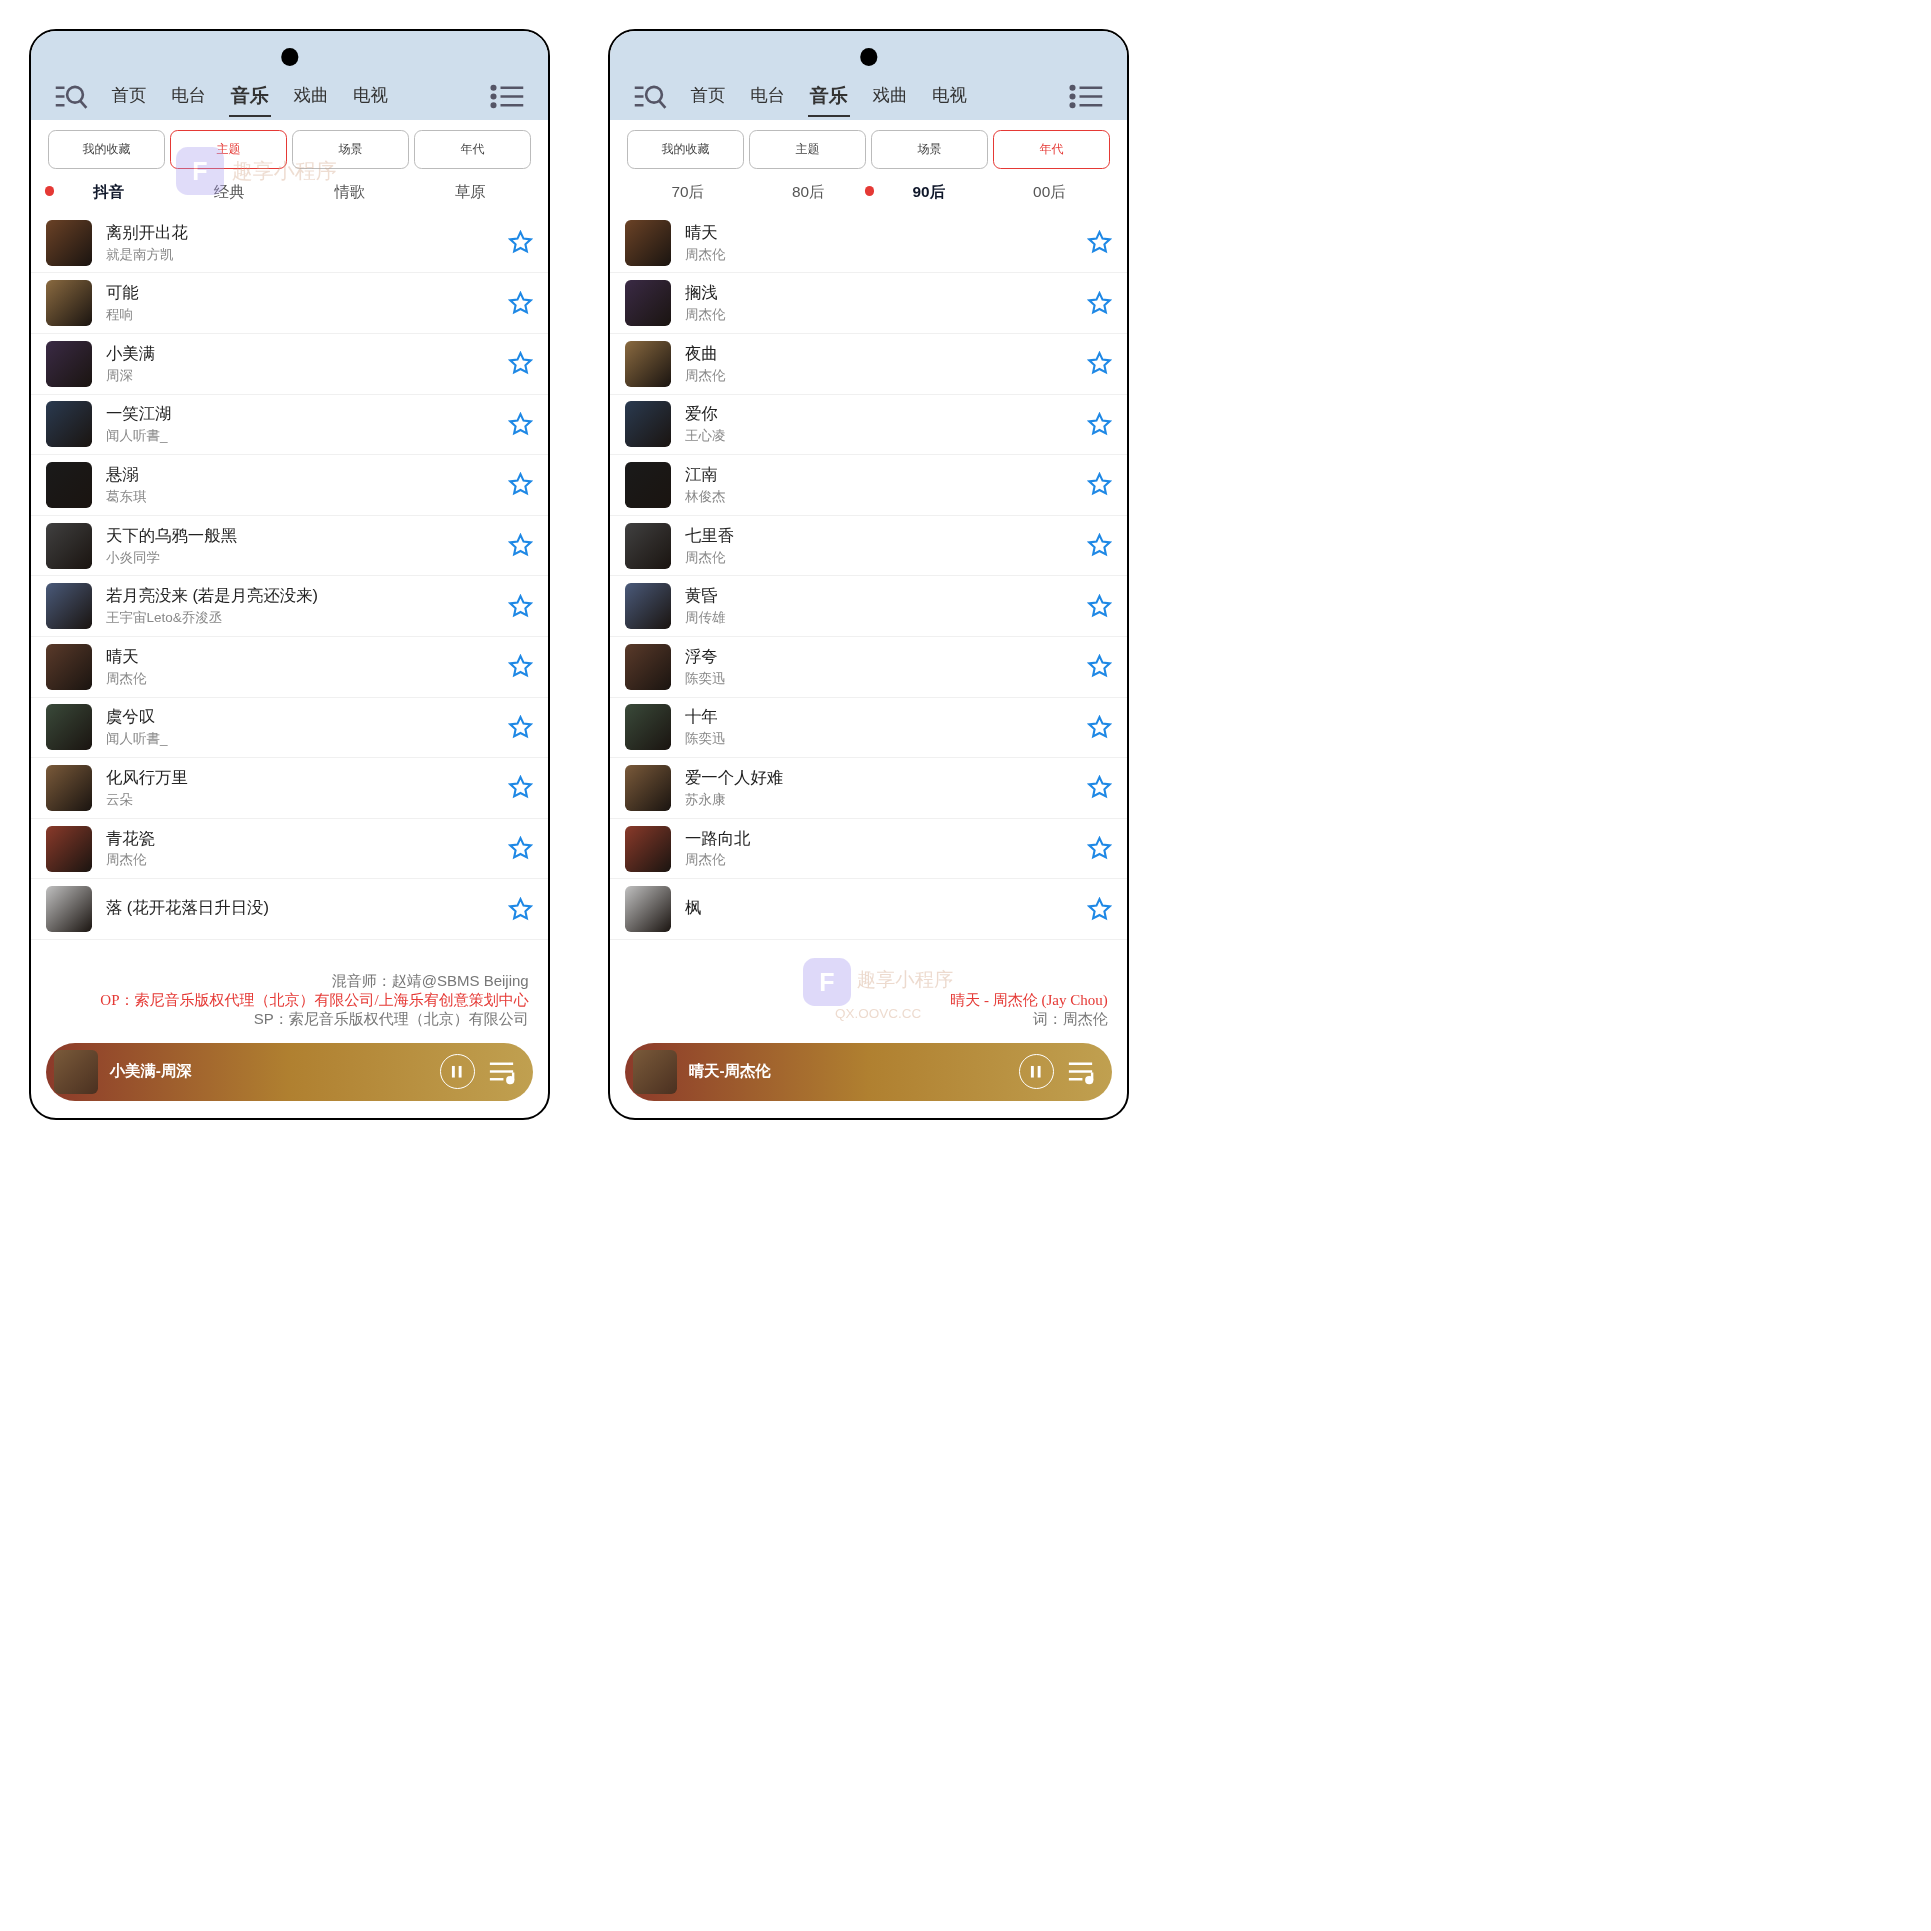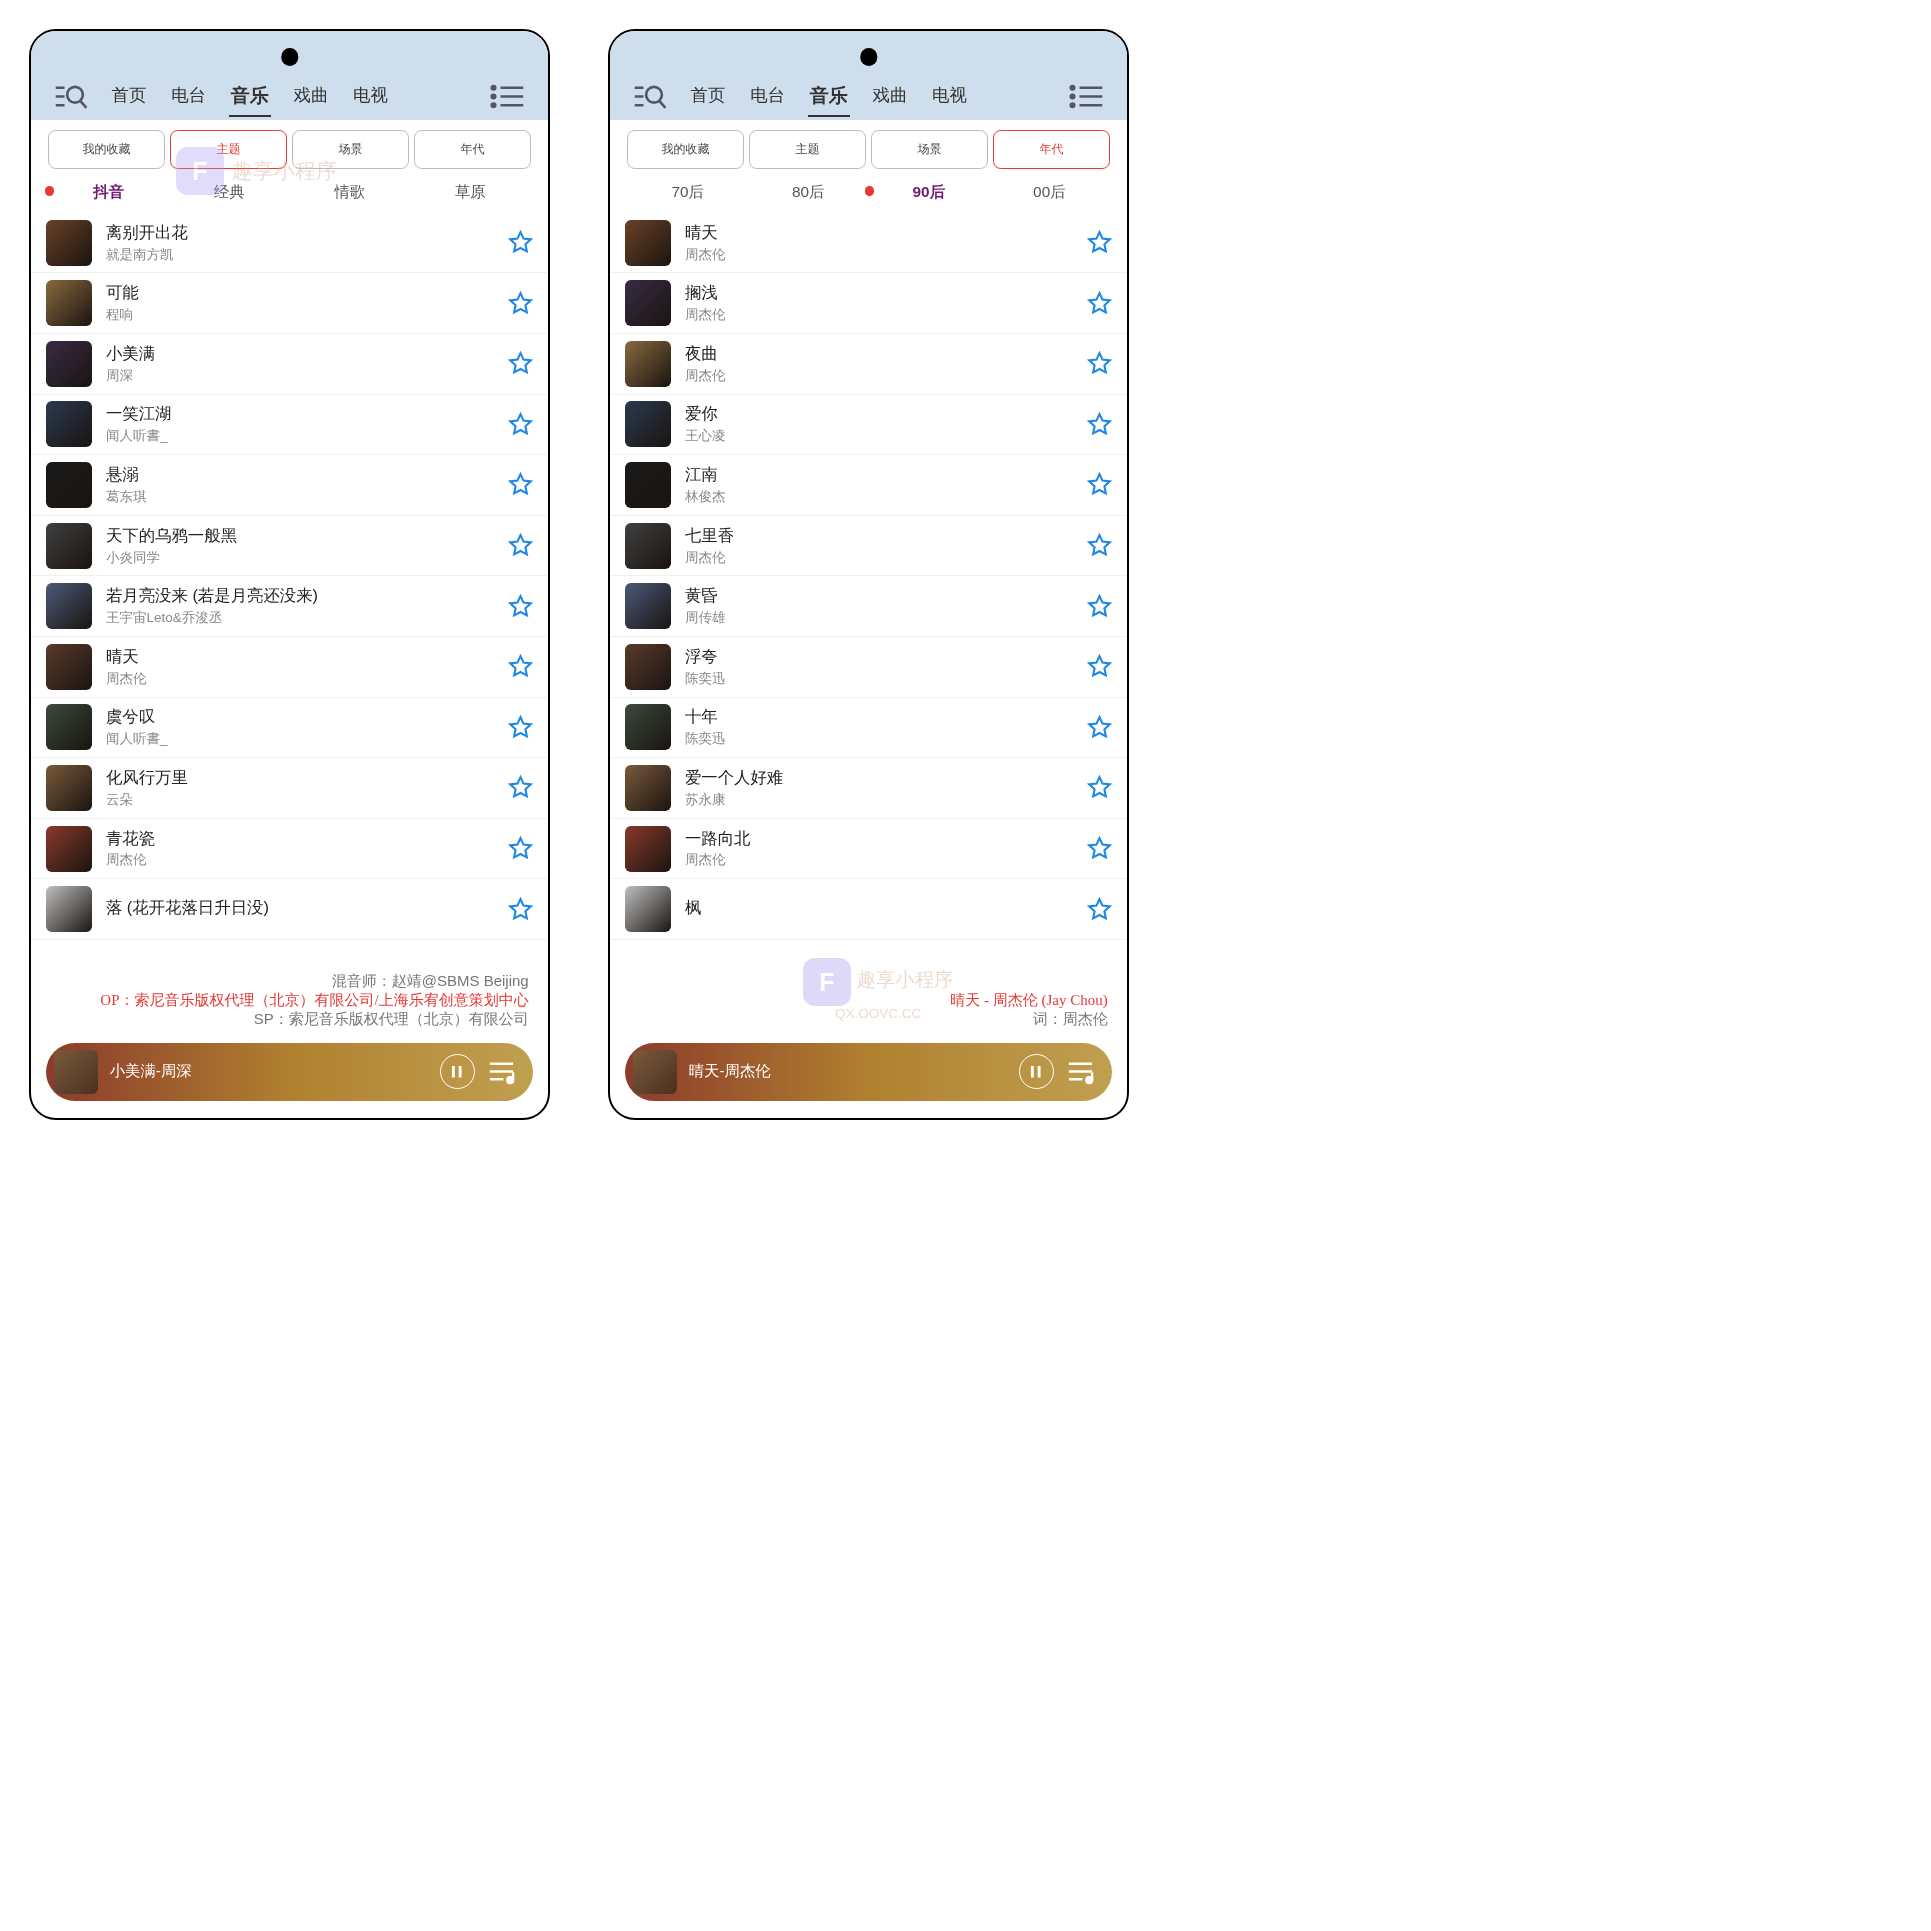--- a/index.html
+++ b/index.html
@@ -14,31 +14,31 @@
 .nav-tab { font-size: 17.4px; color: #333; padding: 5.8px 1.9px; }
 .nav-tab.active { font-size: 19px; font-weight: 700; border-bottom: 2.9px solid #333; }
 .menu-btn { width: 42px; height: 35px; display: flex; align-items: center; justify-content: center; }
 .menu-btn svg { width: 35px; height: 29px; }
 .filter-row { display: flex; gap: 5.8px; padding: 9.7px 17.4px 3.9px 17.4px; background: #fff; }
 .filter-pill { flex: 1; text-align: center; padding: 9.7px 3.9px; border: 1px solid #bbb; border-radius: 7.7px; font-size: 12px; color: #444; }
 .filter-pill.active { color: #e53935; border-color: #e53935; }
 .cat-row { display: flex; padding: 9.7px 17.4px; background: #fff; }
 .cat-item { flex: 1; text-align: center; font-size: 15.4px; color: #555; position: relative; }
 .cat-item .dot { position: absolute; left: -3.9px; top: 3.9px; width: 9.7px; height: 9.7px; background: #e53935; border-radius: 50%; }
-.cat-item.active { font-weight: 600; color: #701a75; }
+.cat-item.active { font-weight: 600; color: #0f172a; }
 .song-list { flex: 1; overflow: hidden; }
 .song-row { display: flex; align-items: center; padding: 6.8px 15.4px; border-bottom: 1px solid #f0f0f0; }
 .thumb { width: 46px; height: 46px; border-radius: 5.8px; background: linear-gradient(135deg,#5a4a3a,#3a2a1a); margin-right: 13.5px; flex-shrink: 0; }
 .song-info { flex: 1; min-width: 0; }
 .song-title { font-size: 16.4px; color: #222; margin-bottom: 1.9px; white-space: nowrap; overflow: hidden; text-overflow: ellipsis; }
 .song-artist { font-size: 13.5px; color: #888; }
 .star { width: 25px; height: 25px; flex-shrink: 0; }
 .credits { text-align: right; padding: 3.9px 19.3px; font-size: 15px; color: #777; }
 .credits .red { color: #e53935; font-family: Liberation Serif, serif; }
-.player-bar { margin: 9.7px 15.4px 17.4px 15.4px; height: 58px; border-radius: 29px; background: linear-gradient(90deg,#8c3a2a,#b08030,#c0a050); display: flex; align-items: center; padding: 0 15.4px 0 7.7px; gap: 11.6px; }
+.player-bar { margin: 9.7px 15.4px 17.4px 15.4px; height: 58px; border-radius: 29px; background: linear-gradient(90deg,#8c3a2a,#b08030,#c0a050); display: flex; align-items: center; padding: 0 15.4px 0 7.7px; gap: 11.6px; font-weight: bold; }
 .player-thumb { width: 44px; height: 44px; border-radius: 5.8px; background: linear-gradient(135deg,#7a5a3a,#4a3020); }
 .player-title { flex: 1; color: #fff; font-size: 15.4px; }
 .player-ctrl { width: 35px; height: 35px; border: 1.9px solid #fff; border-radius: 50%; display: flex; align-items: center; justify-content: center; color: #fff; font-size: 13.5px; }
 .queue-btn { width: 31px; height: 31px; color: #fff; }
 .watermark { position: absolute; top: 116px; left: 145px; opacity: 0.35; pointer-events: none; z-index: 5; display: flex; align-items: center; gap: 7.7px; }
 .watermark .logo { width: 48px; height: 48px; background: #a99cf0; border-radius: 11.6px; display: flex; align-items: center; justify-content: center; color: #fff; font-size: 25px; font-weight: bold; }
 .watermark .wtext { font-size: 21px; color: #d0a080; }
 .watermark2 { position: absolute; bottom: 97px; left: 193px; opacity: 0.38; pointer-events: none; z-index: 5; }
 .watermark2 .logo { width: 48px; height: 48px; background: #a99cf0; border-radius: 11.6px; display: inline-flex; align-items: center; justify-content: center; color: #fff; font-size: 25px; font-weight: bold; vertical-align: middle; }
 .watermark2 .wtext { font-size: 19.3px; color: #d0a080; margin-left: 5.8px; }

